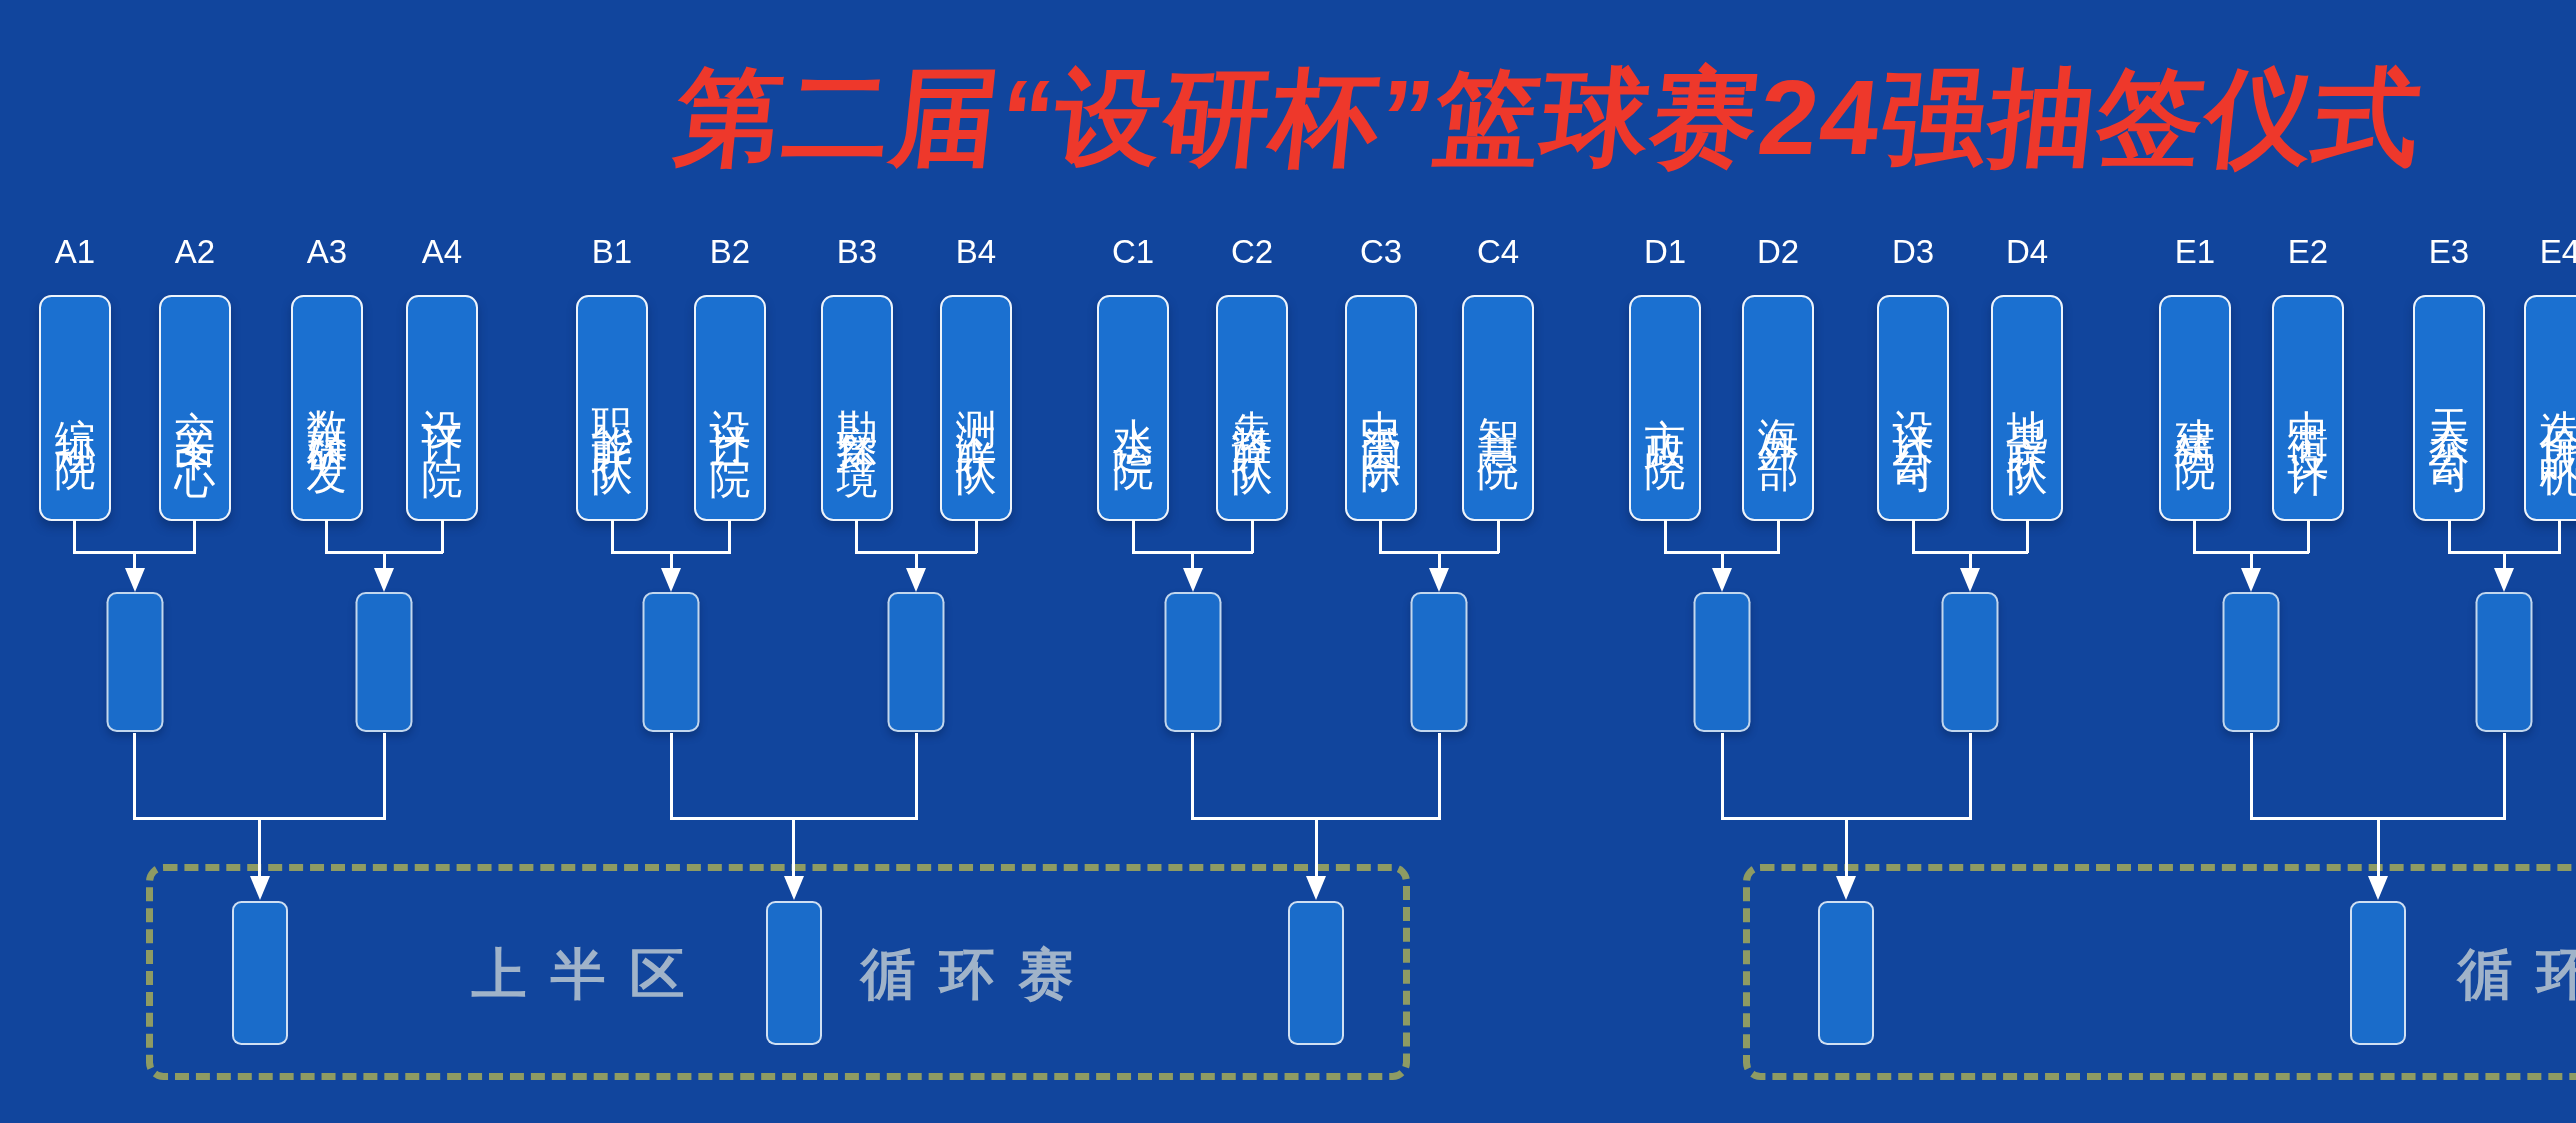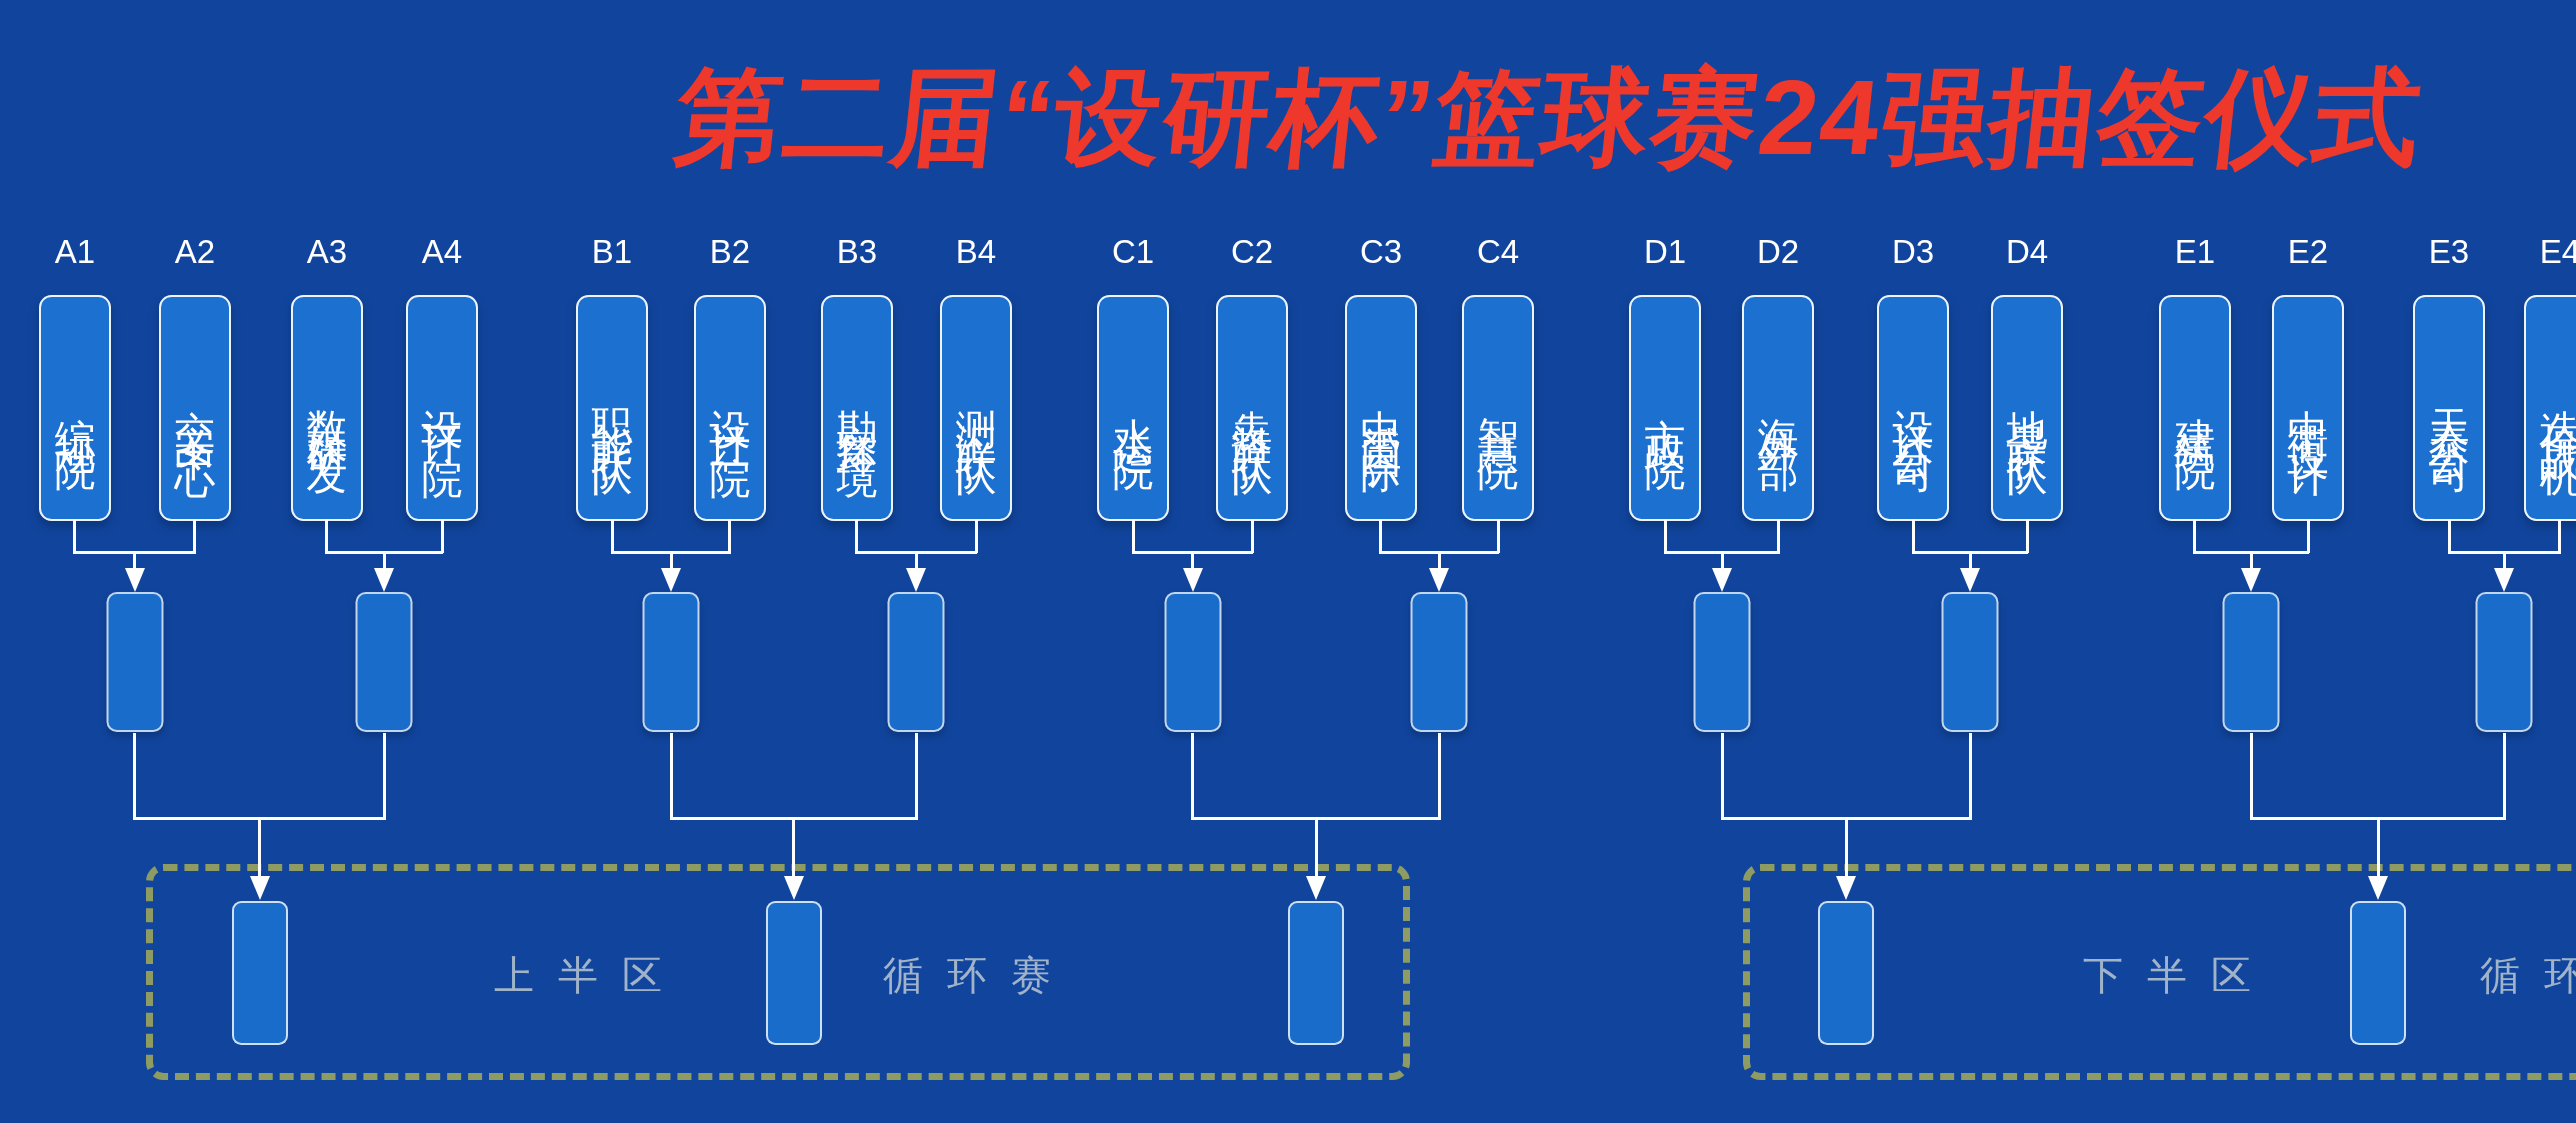--- a/index.html
+++ b/index.html
@@ -58,36 +58,35 @@
     border-radius:9.3px;
     box-sizing:border-box;
   }
   .region{
     position:absolute;top:864px;height:216px;
     border:7.2px dashed var(--dash,#8e9b63);
     border-radius:17.5px;box-sizing:border-box;
   }
   .region-label{
     position:absolute;top:975px;transform:translate(-50%,-50%);
-    font-size:40px;font-weight:400;letter-spacing:24px;
+    font-size:55px;font-weight:700;letter-spacing:24px;
     color:var(--regiontext,#a0b3c9);white-space:nowrap;
   }
 </style>
 </head>
 <body>
 
 <div class="canvas" id="canvas">
   <div class="title">第二届“设研杯”篮球赛24强抽签仪式</div>
 
   <div class="region" style="left:146px;width:1264px;"></div>
   <div class="region" style="left:1743px;width:1256px;"></div>
 
   <div class="region-label" style="left:590px;">上半区</div>
   <div class="region-label" style="left:979px;">循环赛</div>
-  <div class="region-label" style="left:2179px;">下半区</div>
   <div class="region-label" style="left:2576px;">循环赛</div>
 <div class="seed-label" style="left: 75px;">A1</div>
     <div class="team-box" style="left: 75px;">
       <span class="team-name">综规院</span>
     </div>
     <div class="line v" style="left: 73px; top: 520px; height: 33px;"></div>
     <div class="seed-label" style="left: 195px;">A2</div>
     <div class="team-box" style="left: 195px;">
       <span class="team-name">交安中心</span>
     </div>

